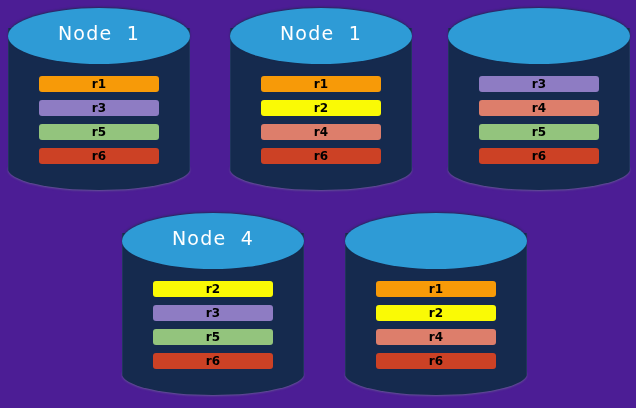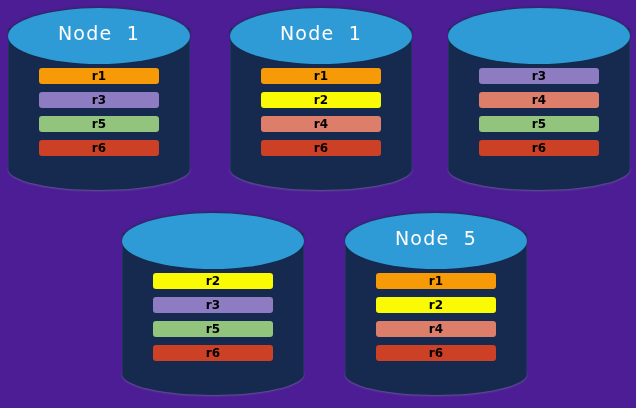--- a/index.html
+++ b/index.html
@@ -65,21 +65,21 @@
     font-weight: 400;
     letter-spacing: 1.2px;
     z-index: 6;
     white-space: pre;
   }
 
   
   .replicas {
     position: absolute;
     left: 31px;
-    top: 60px;
+    top: 68px;
     width: 120px;
     z-index: 5;
   }
   .replica {
     height: 16px;
     margin-bottom: 8px;
     border-radius: 3px;
     color: #000000;
     font-size: 12px;
     font-weight: bold;
@@ -125,32 +125,32 @@
         <div class="replica" style="background: rgb(142, 124, 195);">r3</div>
         <div class="replica" style="background: rgb(221, 126, 107);">r4</div>
         <div class="replica" style="background: rgb(147, 196, 125);">r5</div>
         <div class="replica" style="background: rgb(204, 65, 37);">r6</div>
       </div>
     </div>
     <div class="node" style="left: 122px; top: 213px;">
       <div class="cyl-bottom"></div>
       <div class="cyl-body"></div>
       <div class="cyl-top"></div>
+      <div class="node-label">Node  4</div>
       <div class="replicas">
         <div class="replica" style="background: rgb(250, 250, 5);">r2</div>
         <div class="replica" style="background: rgb(142, 124, 195);">r3</div>
         <div class="replica" style="background: rgb(147, 196, 125);">r5</div>
         <div class="replica" style="background: rgb(204, 65, 37);">r6</div>
       </div>
     </div>
     <div class="node" style="left: 345px; top: 213px;">
       <div class="cyl-bottom"></div>
       <div class="cyl-body"></div>
       <div class="cyl-top"></div>
-      <div class="node-label">Node  5</div>
       <div class="replicas">
         <div class="replica" style="background: rgb(247, 154, 8);">r1</div>
         <div class="replica" style="background: rgb(250, 250, 5);">r2</div>
         <div class="replica" style="background: rgb(221, 126, 107);">r4</div>
         <div class="replica" style="background: rgb(204, 65, 37);">r6</div>
       </div>
     </div>
   </div>
 
 </body></html>

